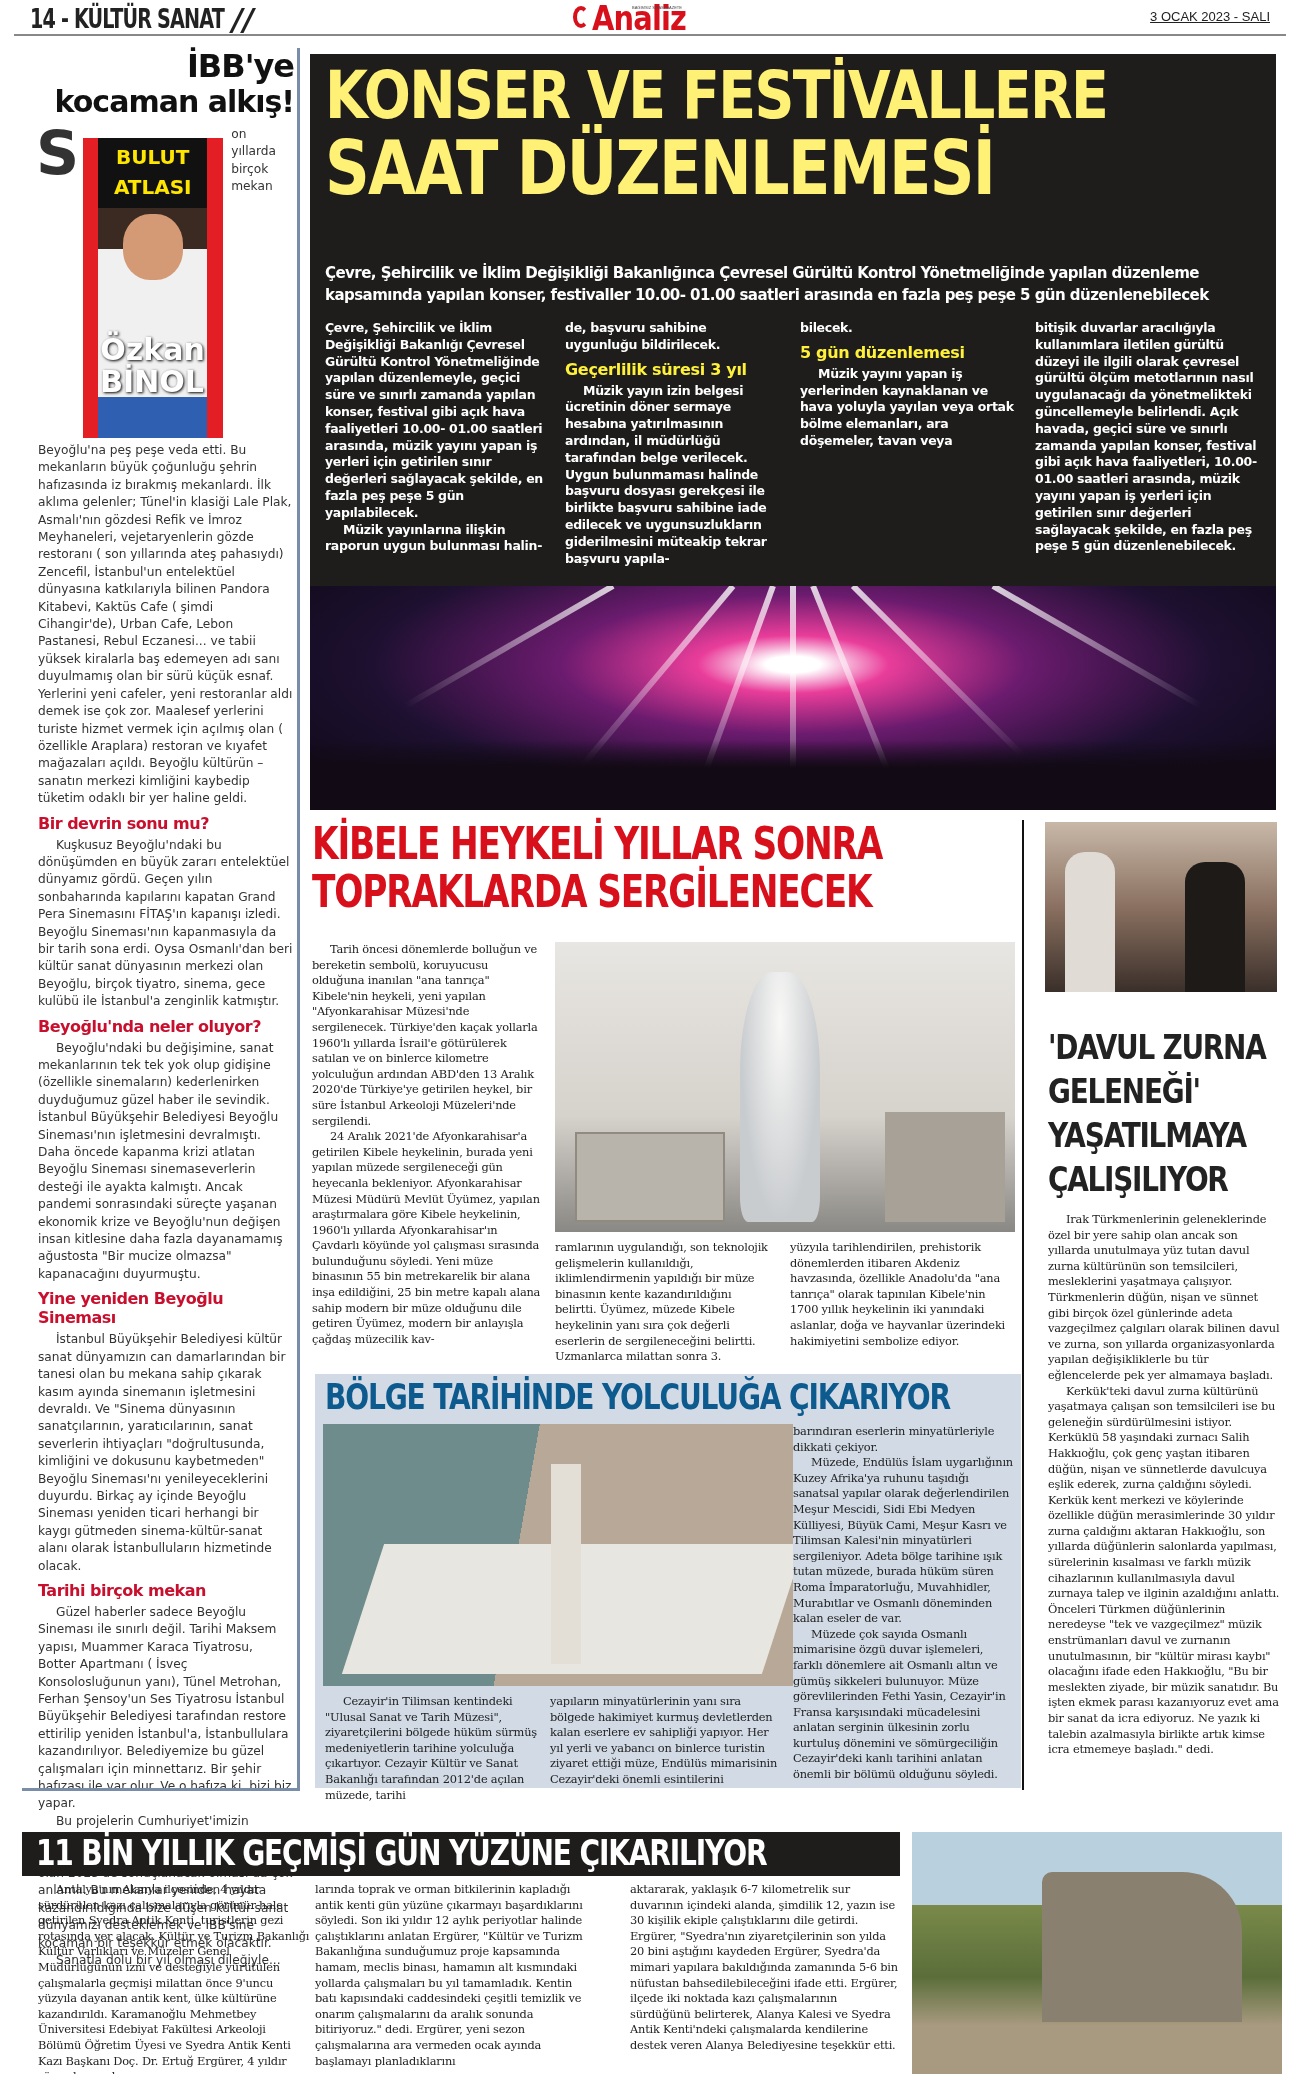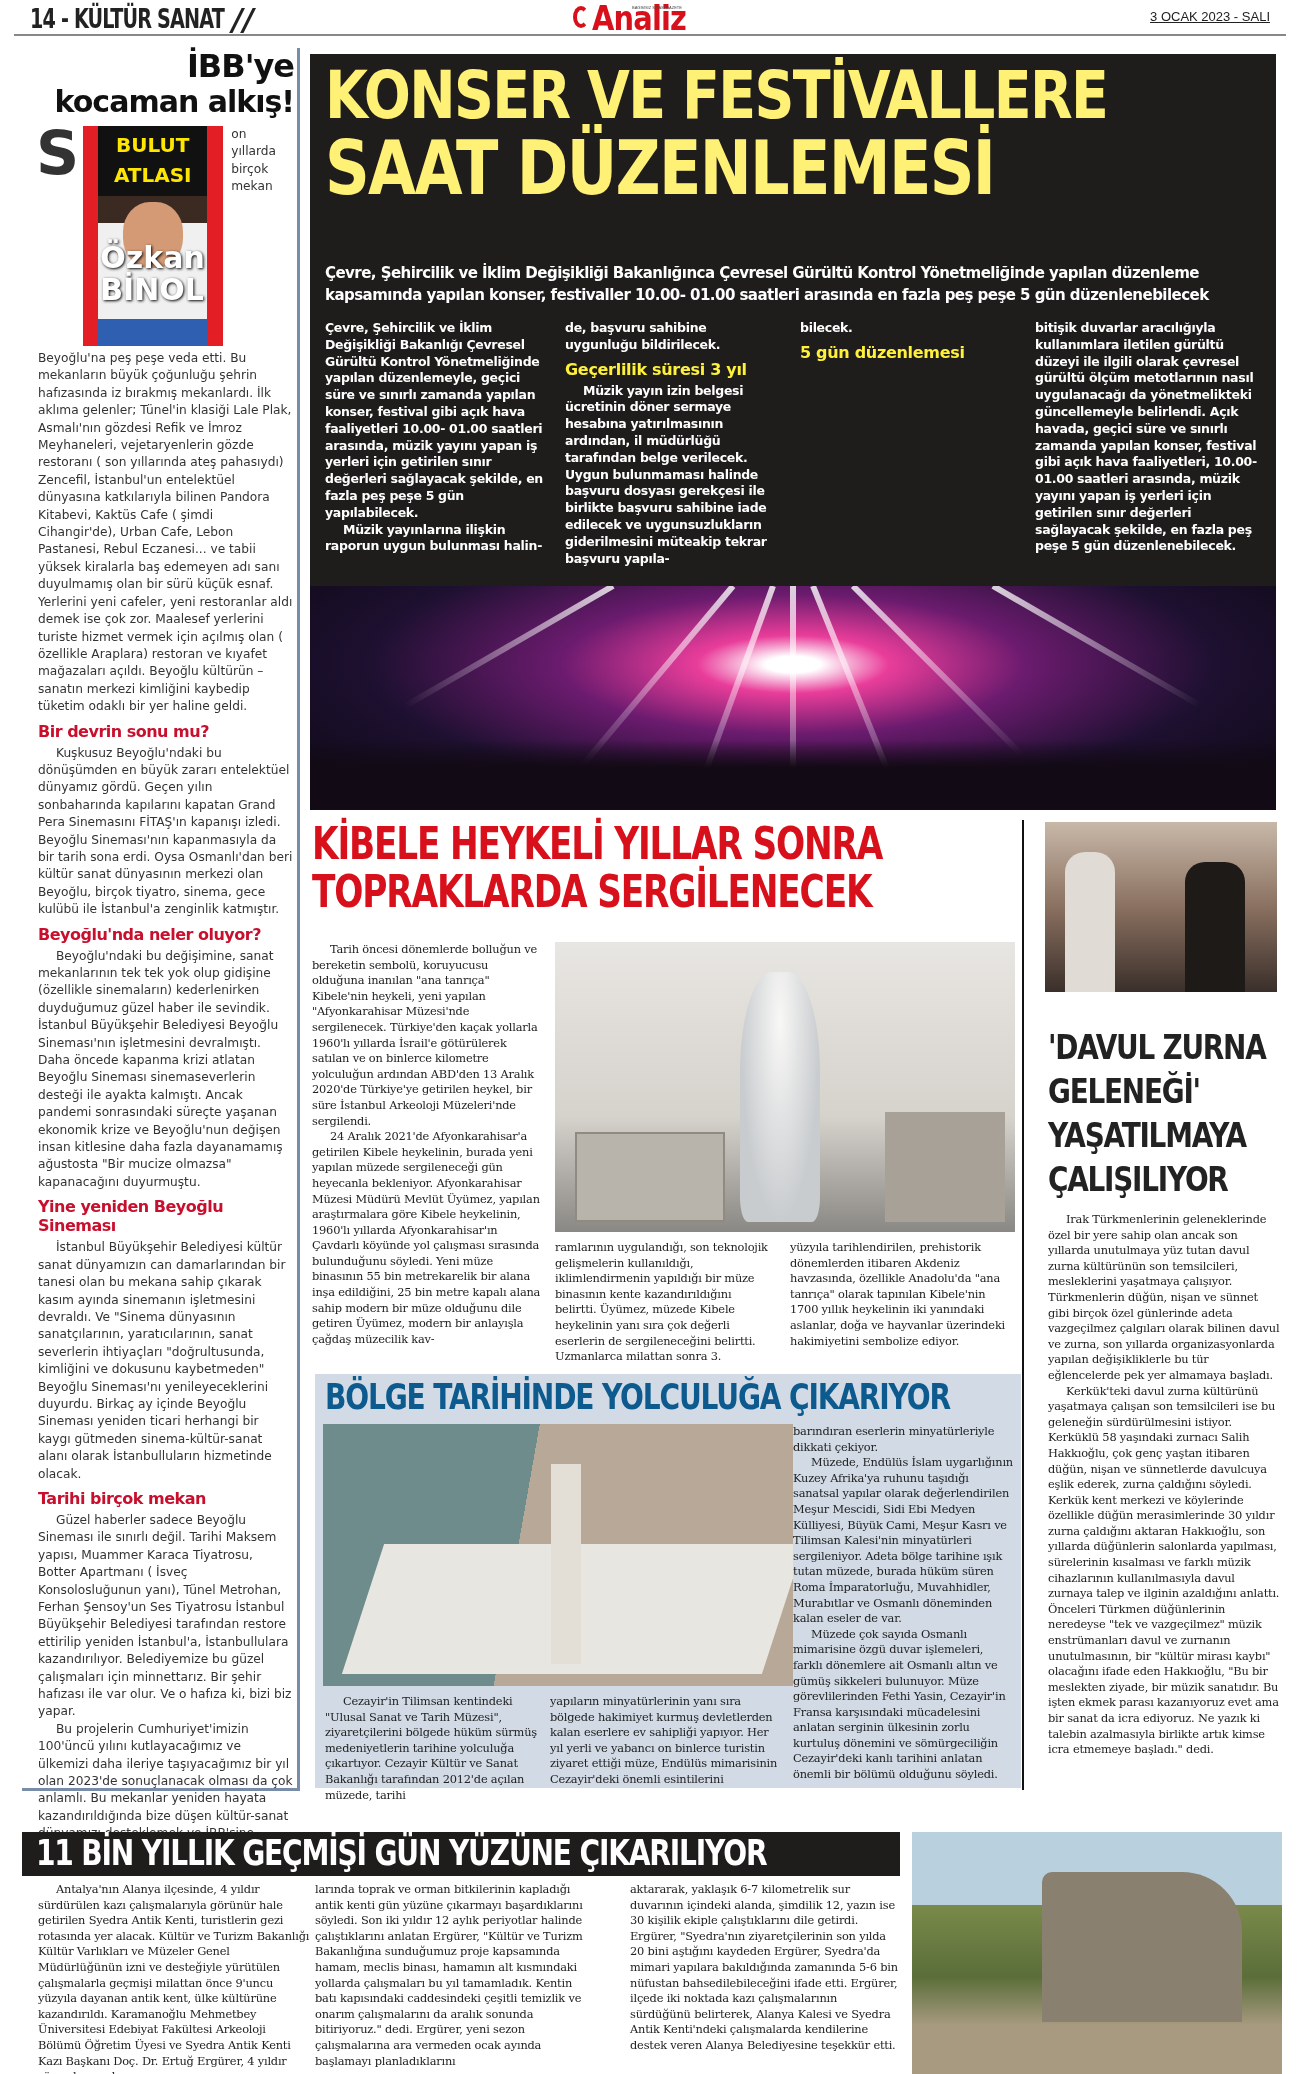--- a/index.html
+++ b/index.html
@@ -14,21 +14,21 @@
 #logo-sub{left:632px;top:5px;font-size:4px;color:#444}
 #date{right:30px;top:9px;font:13px "Liberation Sans",sans-serif;color:#222;text-decoration:underline}
 
 #leftcol{left:38px;top:48px;width:256px;height:1740px;font-family:"DejaVu Sans",sans-serif;font-size:12.2px;line-height:17.4px;color:#333}
 #leftcol-border{left:297px;top:48px;width:3px;height:1740px;background:#7a8da8}
 #leftcol-bottom{left:22px;top:1788px;width:278px;height:3px;background:#7a8da8}
 .lt{font:bold 32px "DejaVu Sans",sans-serif;text-align:right;line-height:36px;color:#111;letter-spacing:-1px}
 .lsub{color:#c8102e;font:bold 16px "DejaVu Sans",sans-serif;margin:6px 0 4px;letter-spacing:-.5px}
 .p{text-indent:18px;text-align:left}
 .drop{float:left;font:bold 60px "DejaVu Sans",sans-serif;line-height:50px;margin:2px 4px 0 -2px}
-#author{float:left;width:140px;height:220px;margin:0 8px 4px 0;background:#111;border-left:15px solid #e31e24;border-right:16px solid #e31e24;position:relative;overflow:hidden}
+#author{float:left;width:140px;height:300px;margin:12px 8px 4px 0;background:#111;border-left:15px solid #e31e24;border-right:16px solid #e31e24;position:relative;overflow:hidden}
 #author .bt{color:#ffe600;font:bold 20px "DejaVu Sans",sans-serif;text-align:center;line-height:22px;margin-top:8px}
 #author .ph{position:absolute;left:0;right:0;top:70px;bottom:0;background:linear-gradient(#3a2a22 0 18%,#f0f0f0 18% 82%,#2f5fb0 82%)}
 #author .face{position:absolute;left:25px;top:76px;width:60px;height:66px;border-radius:45%;background:#d49a76}
 #author .nm{position:absolute;left:2px;bottom:40px;color:#fff;font:bold 30px "DejaVu Sans",sans-serif;line-height:32px;text-shadow:1px 1px 3px #000;text-align:left;width:100px}
 #author .em{position:absolute;right:-15px;top:150px;color:#fff;font:bold 10px "DejaVu Sans",sans-serif;transform:rotate(-90deg);transform-origin:right top;white-space:nowrap;width:150px}
 
 #lead{left:310px;top:54px;width:966px;height:532px;background:#1e1d1c}
 #lead-title{left:325px;top:62px;width:940px;color:#fff176;font:900 66px "DejaVu Sans",sans-serif;line-height:68px;letter-spacing:-2px;transform:scaleX(.84);transform-origin:left;width:1120px}
 #lead-deck{left:325px;top:262px;width:940px;color:#fff;font:bold 16px "DejaVu Sans",sans-serif;line-height:22px;letter-spacing:-.6px;transform:scaleX(.94);transform-origin:left;width:1000px}
 .lc{color:#fff;font:bold 12.5px "DejaVu Sans",sans-serif;line-height:16.8px;letter-spacing:-.3px}
@@ -126,20 +126,21 @@
   <div style="text-indent:18px">Müzik yayınlarına ilişkin raporun uygun bulunması halin-</div>
 </div>
 <div class="abs lc" style="left:565px;top:320px;width:215px">
   <div>de, başvuru sahibine uygunluğu bildirilecek.</div>
   <div class="lh">Geçerlilik süresi 3 yıl</div>
   <div style="text-indent:18px">Müzik yayın izin belgesi ücretinin döner sermaye hesabına yatırılmasının ardından, il müdürlüğü tarafından belge verilecek. Uygun bulunmaması halinde başvuru dosyası gerekçesi ile birlikte başvuru sahibine iade edilecek ve uygunsuzlukların giderilmesini müteakip tekrar başvuru yapıla-</div>
 </div>
 <div class="abs lc" style="left:800px;top:320px;width:222px">
   <div>bilecek.</div>
   <div class="lh">5 gün düzenlemesi</div>
+  <div style="text-indent:18px">Müzik yayını yapan iş yerlerinden kaynaklanan ve hava yoluyla yayılan veya ortak bölme elemanları, ara döşemeler, tavan veya</div>
 </div>
 <div class="abs lc" style="left:1035px;top:320px;width:228px">bitişik duvarlar aracılığıyla kullanımlara iletilen gürültü düzeyi ile ilgili olarak çevresel gürültü ölçüm metotlarının nasıl uygulanacağı da yönetmelikteki güncellemeyle belirlendi. Açık havada, geçici süre ve sınırlı zamanda yapılan konser, festival gibi açık hava faaliyetleri, 10.00- 01.00 saatleri arasında, müzik yayını yapan iş yerleri için getirilen sınır değerleri sağlayacak şekilde, en fazla peş peşe 5 gün düzenlenebilecek.</div>
 <div id="concert" class="abs">
   <div class="ray" style="left:420px;transform:rotate(40deg)"></div>
   <div class="ray" style="left:460px;transform:rotate(20deg)"></div>
   <div class="ray" style="left:480px;transform:rotate(0deg)"></div>
   <div class="ray" style="left:500px;transform:rotate(-22deg)"></div>
   <div class="ray" style="left:540px;transform:rotate(-45deg)"></div>
   <div class="ray" style="left:300px;transform:rotate(60deg)"></div>
   <div class="ray" style="left:680px;transform:rotate(-60deg)"></div>

